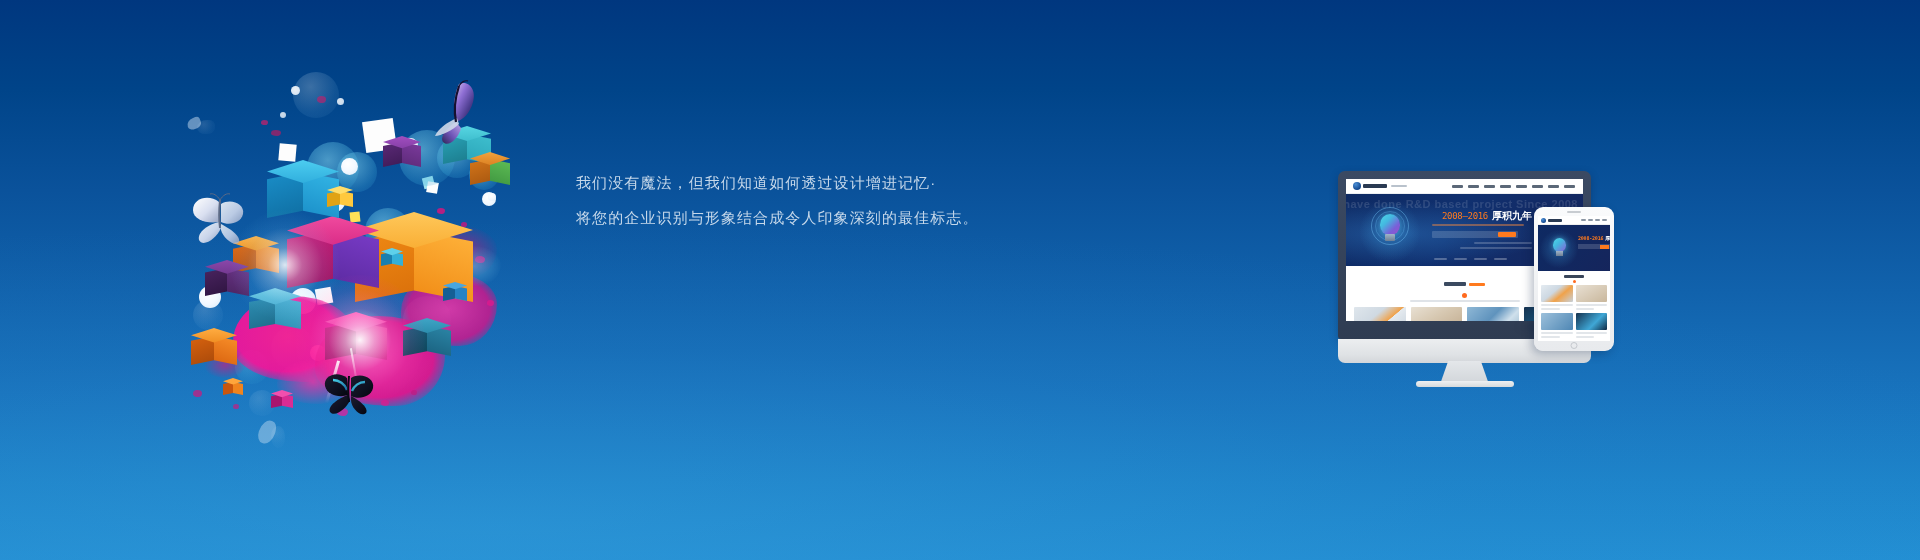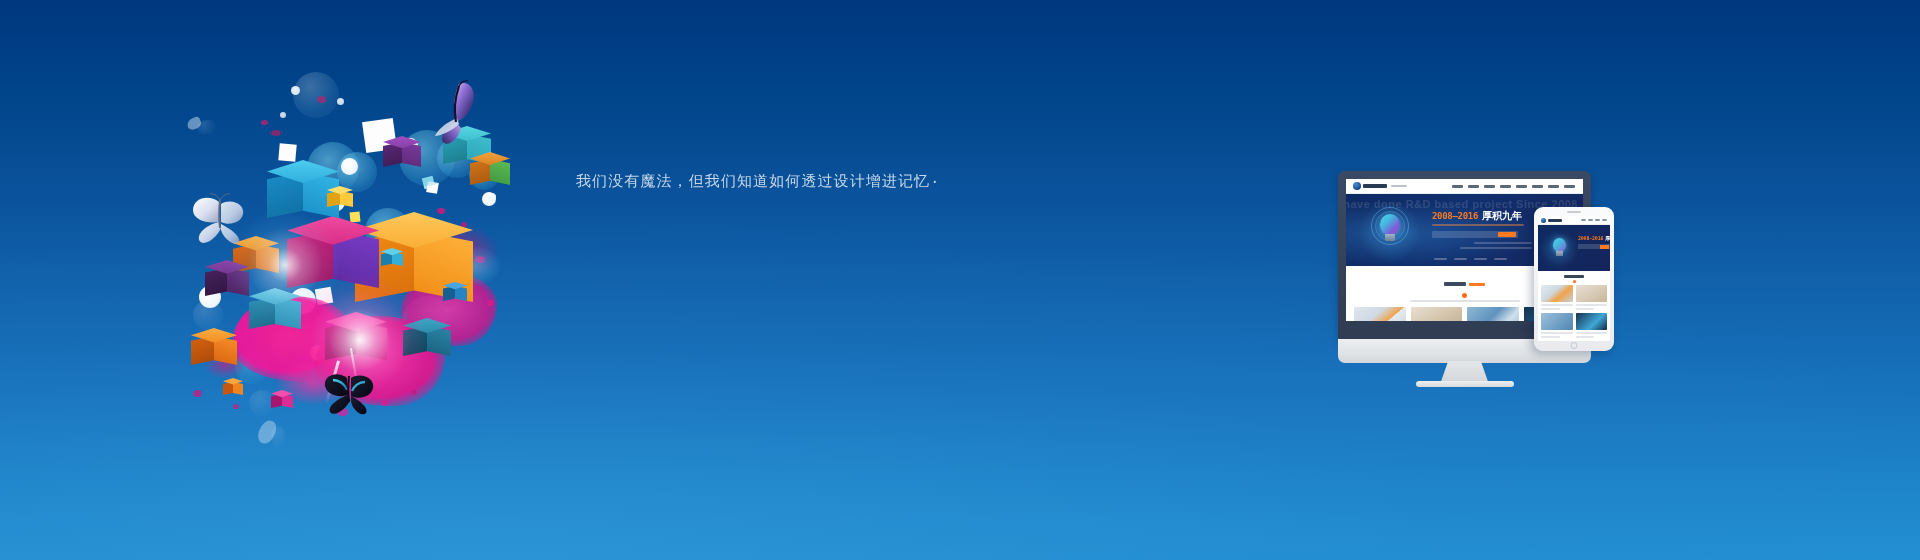--- a/index.html
+++ b/index.html
@@ -123,21 +123,21 @@
     font-style:italic;
     font-weight:bold;
     font-size:26px;
     letter-spacing:.4px;
     color:#e8eef5;
     text-shadow:1px 2px 2px rgba(0,20,55,.5);
     white-space:nowrap;
   }
   #para { margin-top:46px; }
   #para p {
-    font-family:Liberation Mono, monospace;
+    font-family:Liberation Sans, sans-serif;
     font-size:15px;
     line-height:24px;
     letter-spacing:1.1px;
     color:#c6d8ea;
     margin-bottom:11px;
     white-space:nowrap;
   }
 
   
   #devices { position:absolute; left:1330px; top:160px; width:330px; height:220px; }
@@ -229,22 +229,22 @@
   }
   .bulb-neck {
     position:absolute; left:15px; top:28px;
     width:10px; height:7px;
     background:linear-gradient(180deg,#9fb4c9,#6e8095);
     border-radius:1px;
   }
   .hero-txt { position:absolute; left:86px; top:16px; width:100px; }
   .hero-years {
     font-family:"DejaVu Sans Mono", monospace;
-    font-size:9px; font-weight:bold; letter-spacing:-.3px;
-    color:#ff7a1e; line-height:11px;
+    font-size:9px; font-weight:normal; letter-spacing:-.3px;
+    color:#ff7a1e; line-height:11px;text-align:right;
   }
   .hero-years b { color:#fff; font-size:10px; margin-left:4px; letter-spacing:0; }
   .hero-en { height:2px; width:92px; background:rgba(255,140,60,.45); margin-top:2px; border-radius:1px; }
   .hero-line {
     margin-top:5px; height:7px; width:86px;
     background:rgba(255,255,255,.16); border-radius:1px;
     display:flex; align-items:center; justify-content:flex-end; padding-right:2px;
   }
   .hero-line em { display:block; width:18px; height:5px; background:#ff7a1e; border-radius:1px; }
   .hero-sm { margin-top:4px; }
@@ -579,20 +579,21 @@
       </svg>
     </div>
 
     <div style="position:absolute;left:12px;top:58px;width:14px;height:11px;background:rgba(220,235,250,.45);border-radius:70% 30% 50% 50%;transform:rotate(-22deg);"></div>
     <div style="position:absolute;left:84px;top:360px;width:16px;height:24px;background:rgba(215,232,248,.40);border-radius:60% 40% 55% 45%;transform:rotate(18deg);"></div>
   </div>
 
   <div id="copy">
     <div id="para">
       <p>我们没有魔法，但我们知道如何透过设计增进记忆·</p>
+      <p>将您的企业识别与形象结合成令人印象深刻的最佳标志。</p>
     </div>
   </div>
 
   <div id="devices">
 
     <div id="monitor">
       <div id="mon-bezel">
         <div id="mon-screen">
           <div class="site">
 

